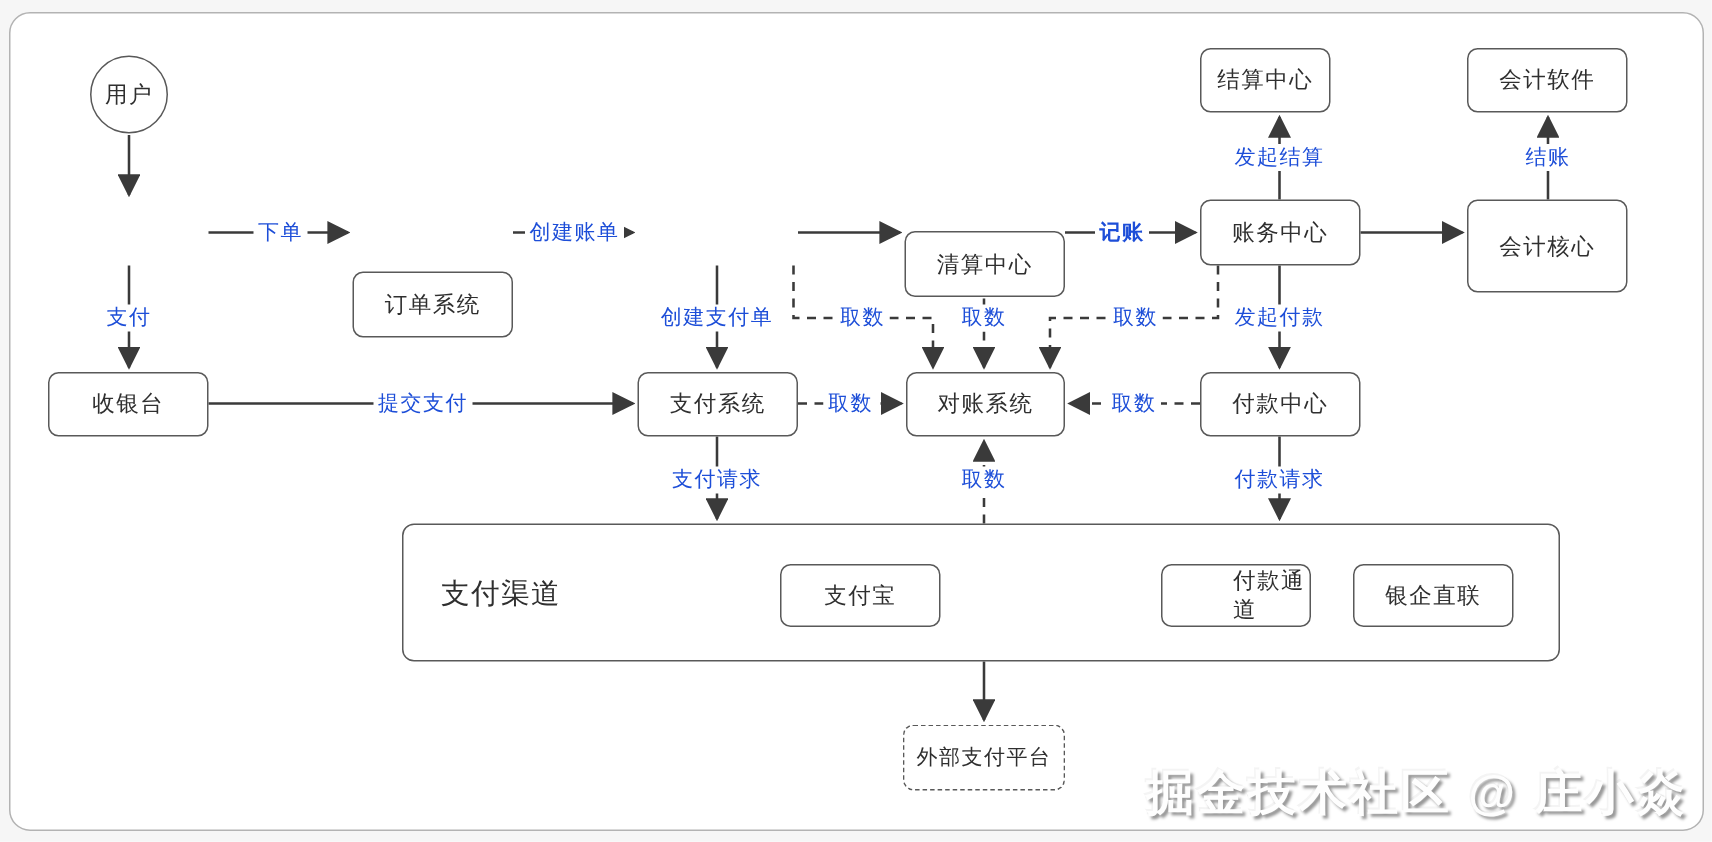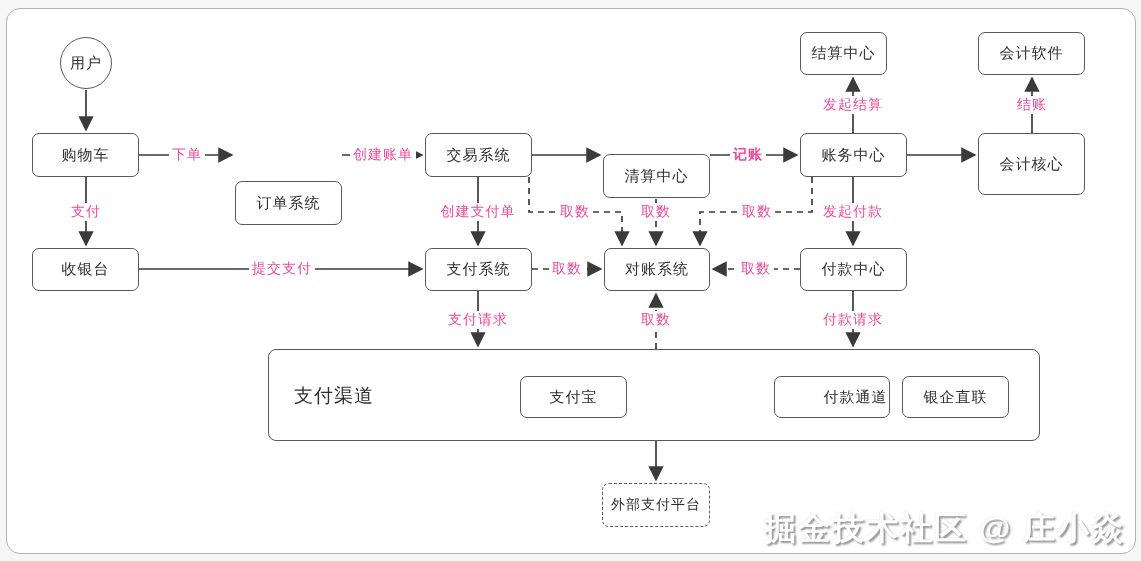--- a/index.html
+++ b/index.html
@@ -8,21 +8,21 @@
   .card{position:absolute;left:6px;top:8px;width:1128px;height:544px;background:#ffffff;
         border:1px solid #b3b3b3;border-radius:14px;}
   .edges{position:absolute;left:0;top:0;width:1141px;height:561px;}
   .node{position:absolute;box-sizing:border-box;background:#fff;border:1.6px solid #595959;
         border-radius:7px;display:flex;align-items:center;justify-content:center;
         font-size:15px;color:#2f2f2f;letter-spacing:1px;}
   .circle{border-radius:50%;}
   .dashedbox{border-style:dashed;font-size:14px;}
   .container-box{border-radius:8px;}
   .elabel{position:absolute;transform:translate(-50%,-50%);background:#fff;padding:0 3px;
-        font-size:14px;color:#ec4899;white-space:nowrap;letter-spacing:1px;}
+        font-size:14px;color:#1d4ed8;white-space:nowrap;letter-spacing:1px;}
   .ctn-label{position:absolute;transform:translate(0,-50%);font-size:19px;color:#2f2f2f;
         letter-spacing:1px;}
   .watermark{position:absolute;right:16px;bottom:10px;font-size:32px;font-weight:700;
         color:#fefefe;letter-spacing:2px;
         text-shadow:2px 2px 2px #969696, -1px -1px 0 #f4f4f4;}
 </style>
 </head>
 <body>
 
 <div class="canvas">
@@ -57,37 +57,35 @@
         <line x1="656" y1="177" x2="656" y2="245" marker-end="url(#arr)"></line>
         <polyline points="812,177 812,212 700,212 700,245" marker-end="url(#arr)"></polyline>
         <line x1="532" y1="269" x2="601" y2="269" marker-end="url(#arr)"></line>
         <line x1="800" y1="269" x2="713" y2="269" marker-end="url(#arr)"></line>
         <line x1="656" y1="349" x2="656" y2="294" marker-end="url(#arr)"></line>
       </g>
     </g>
   </svg>
 
   <div class="node circle" style="left:60px;top:37px;width:52px;height:52px;">用户</div>
-  <div class="node" style="left:32px;top:133px;width:107px;height:44px;">购物车</div>
   <div class="node" style="left:235px;top:133px;width:107px;height:44px;margin-top:48px;">订单系统</div>
-  <div class="node" style="left:425px;top:133px;width:107px;height:44px;">交易系统</div>
   <div class="node" style="left:603px;top:133px;width:107px;height:44px;margin-top:21px;">清算中心</div>
   <div class="node" style="left:800px;top:133px;width:107px;height:44px;">账务中心</div>
   <div class="node" style="left:978px;top:133px;width:107px;height:62px;font-family:Liberation Mono, monospace;">会计核心</div>
   <div class="node" style="left:800px;top:32px;width:87px;height:43px;">结算中心</div>
   <div class="node" style="left:978px;top:32px;width:107px;height:43px;">会计软件</div>
   <div class="node" style="left:32px;top:248px;width:107px;height:43px;">收银台</div>
   <div class="node" style="left:425px;top:248px;width:107px;height:43px;">支付系统</div>
   <div class="node" style="left:604px;top:248px;width:106px;height:43px;">对账系统</div>
   <div class="node" style="left:800px;top:248px;width:107px;height:43px;">付款中心</div>
 
   <div class="node container-box" style="left:268px;top:349px;width:772px;height:92px;"></div>
   <div class="ctn-label" style="left:294px;top:396px;">支付渠道</div>
   <div class="node" style="left:520px;top:376px;width:107px;height:42px;">支付宝</div>
-  <div class="node" style="left:774px;top:376px;width:116px;height:42px;padding-left:47px;">付款通道</div>
+  <div class="node" style="left:774px;top:376px;width:100px;height:42px;padding-left:47px;">付款通道</div>
   <div class="node" style="left:902px;top:376px;width:107px;height:42px;">银企直联</div>
 
   <div class="node dashedbox" style="left:602px;top:483px;width:108px;height:44px;">外部支付平台</div>
 
   <div class="elabel" style="left:187px;top:155px;">下单</div>
   <div class="elabel" style="left:383px;top:155px;">创建账单</div>
   <div class="elabel" style="left:748px;top:155px;font-weight:bold;">记账</div>
   <div class="elabel" style="left:853px;top:105px;">发起结算</div>
   <div class="elabel" style="left:1032px;top:105px;">结账</div>
   <div class="elabel" style="left:86px;top:212px;">支付</div>

